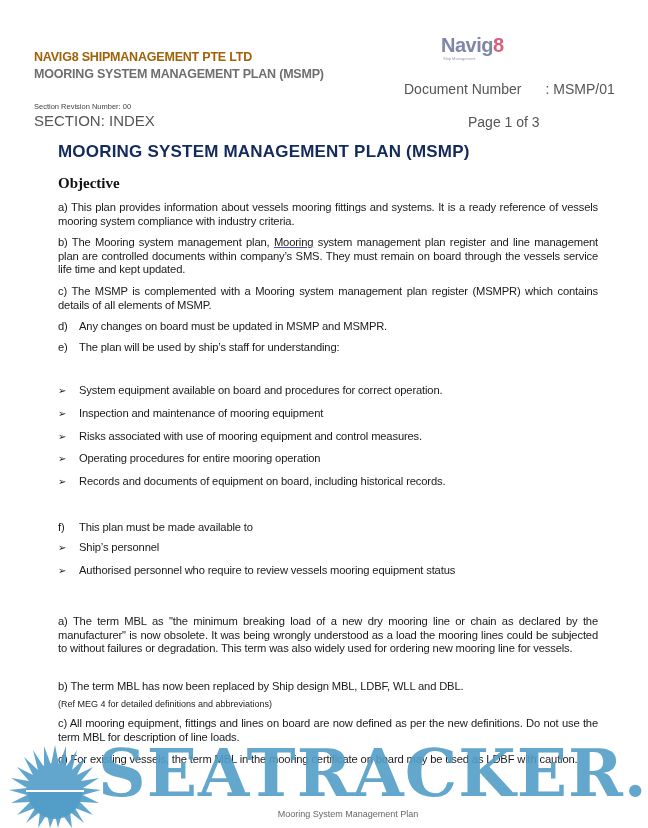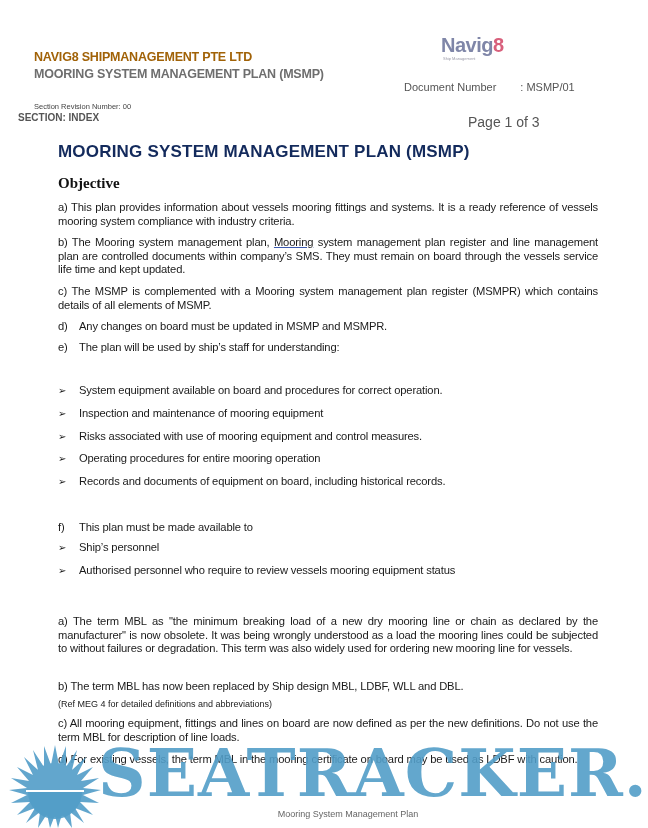--- a/index.html
+++ b/index.html
@@ -11,24 +11,24 @@
   .page { position: absolute; inset: 0; }
 
   
   .hdr-company { position: absolute; left: 34px; top: 50px; font-size: 12.5px; font-weight: bold; color: #a16207; letter-spacing: -0.2px; }
   .hdr-title { position: absolute; left: 34px; top: 67px; font-size: 12.5px; font-weight: bold; color: #6e6e6e; letter-spacing: -0.2px; }
   .logo { position: absolute; left: 441px; top: 36px; width: 64px; height: 26px; }
   .logo-word { position: absolute; left: 0; top: -2px; font-size: 20px; font-weight: bold; color: #7f86a8; letter-spacing: -0.5px; }
   .logo-eight { color: #d8607c; }
   .logo-sub { position: absolute; left: 2px; top: 20px; font-size: 4px; color: #9a9aa8; }
   .page-num { position: absolute; left: 468px; top: 71px; font-size: 14px; color: #555; margin-top: 43px; }
-  .docnum { position: absolute; left: 404px; top: 81px; font-size: 11px; color: #555; }
+  .docnum { position: absolute; left: 404px; top: 81px; font-size: 14px; color: #555; }
   .docnum .sep { margin-left: 24px; }
   .rev { position: absolute; left: 34px; top: 102px; font-size: 7.5px; color: #444; }
-  .section { position: absolute; left: 18px; top: 112px; font-size: 10px; font-weight: bold; color: #555; }
+  .section { position: absolute; left: 34px; top: 112px; font-size: 15px; font-weight: normal; color: #555; }
 
   
   .main-title { position: absolute; left: 58px; top: 142px; font-size: 17px; font-weight: bold; color: #132a5c; letter-spacing: 0.2px; }
   .objective { position: absolute; left: 58px; top: 175px; font-size: 15px; font-weight: bold; color: #111; font-family: "Liberation Serif", serif; }
   .txt { position: absolute; left: 58px; width: 540px; font-size: 11.2px; line-height: 13.5px; color: #1a1a1a; text-align: justify; letter-spacing: -0.15px; }
   .txt.single { white-space: nowrap; text-align: left; }
   .bullet { position: absolute; left: 58px; font-size: 11.2px; color: #1a1a1a; white-space: nowrap; letter-spacing: -0.15px; }
   .bullet .arrow { display: inline-block; width: 21px; font-size: 10px; }
   .bullet.tight .arrow { width: 14px; }
   .item-label { display: inline-block; width: 21px; }

